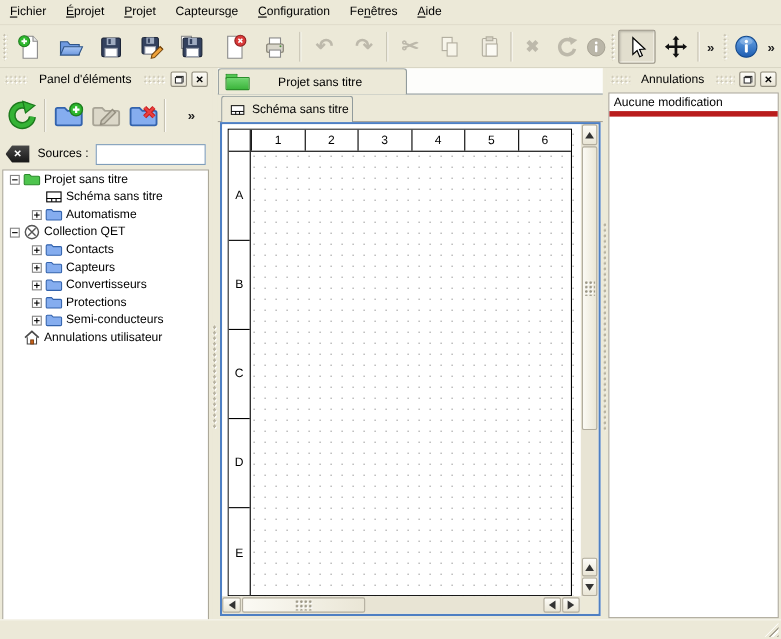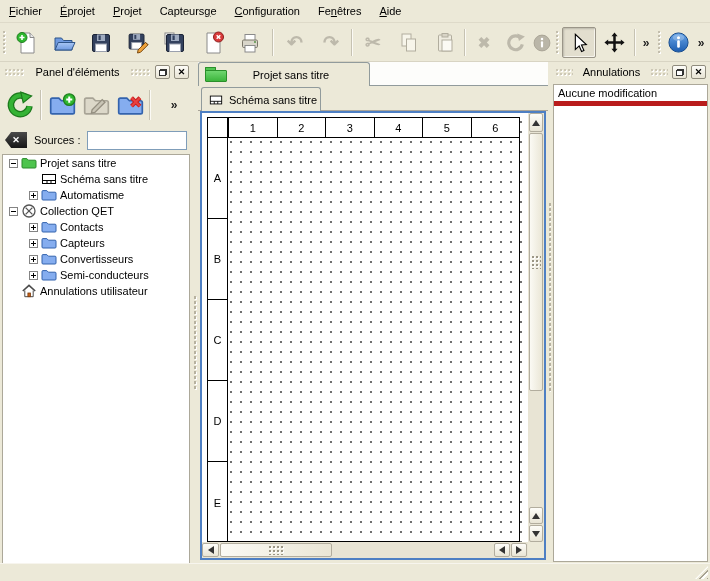--- a/index.html
+++ b/index.html
@@ -442,20 +442,29 @@
           </span>
         <span class="tlabel">Convertisseurs</span>
       </div>
       <div class="trow d1">
         <span class="exp plus"></span>
         <span class="ticon">
             <svg viewBox="0 0 16 16">
               <use href="#sym-folder" fill="#85adef" stroke="#3363ad"></use>
             </svg>
           </span>
+        <span class="tlabel">Protections</span>
+      </div>
+      <div class="trow d1">
+        <span class="exp plus"></span>
+        <span class="ticon">
+            <svg viewBox="0 0 16 16">
+              <use href="#sym-folder" fill="#85adef" stroke="#3363ad"></use>
+            </svg>
+          </span>
         <span class="tlabel">Semi-conducteurs</span>
       </div>
       <div class="trow d0">
         <span class="noexp"></span>
         <span class="ticon">
             <svg viewBox="0 0 16 16">
               <use href="#sym-home"></use>
             </svg>
           </span>
         <span class="tlabel">Annulations utilisateur</span>

